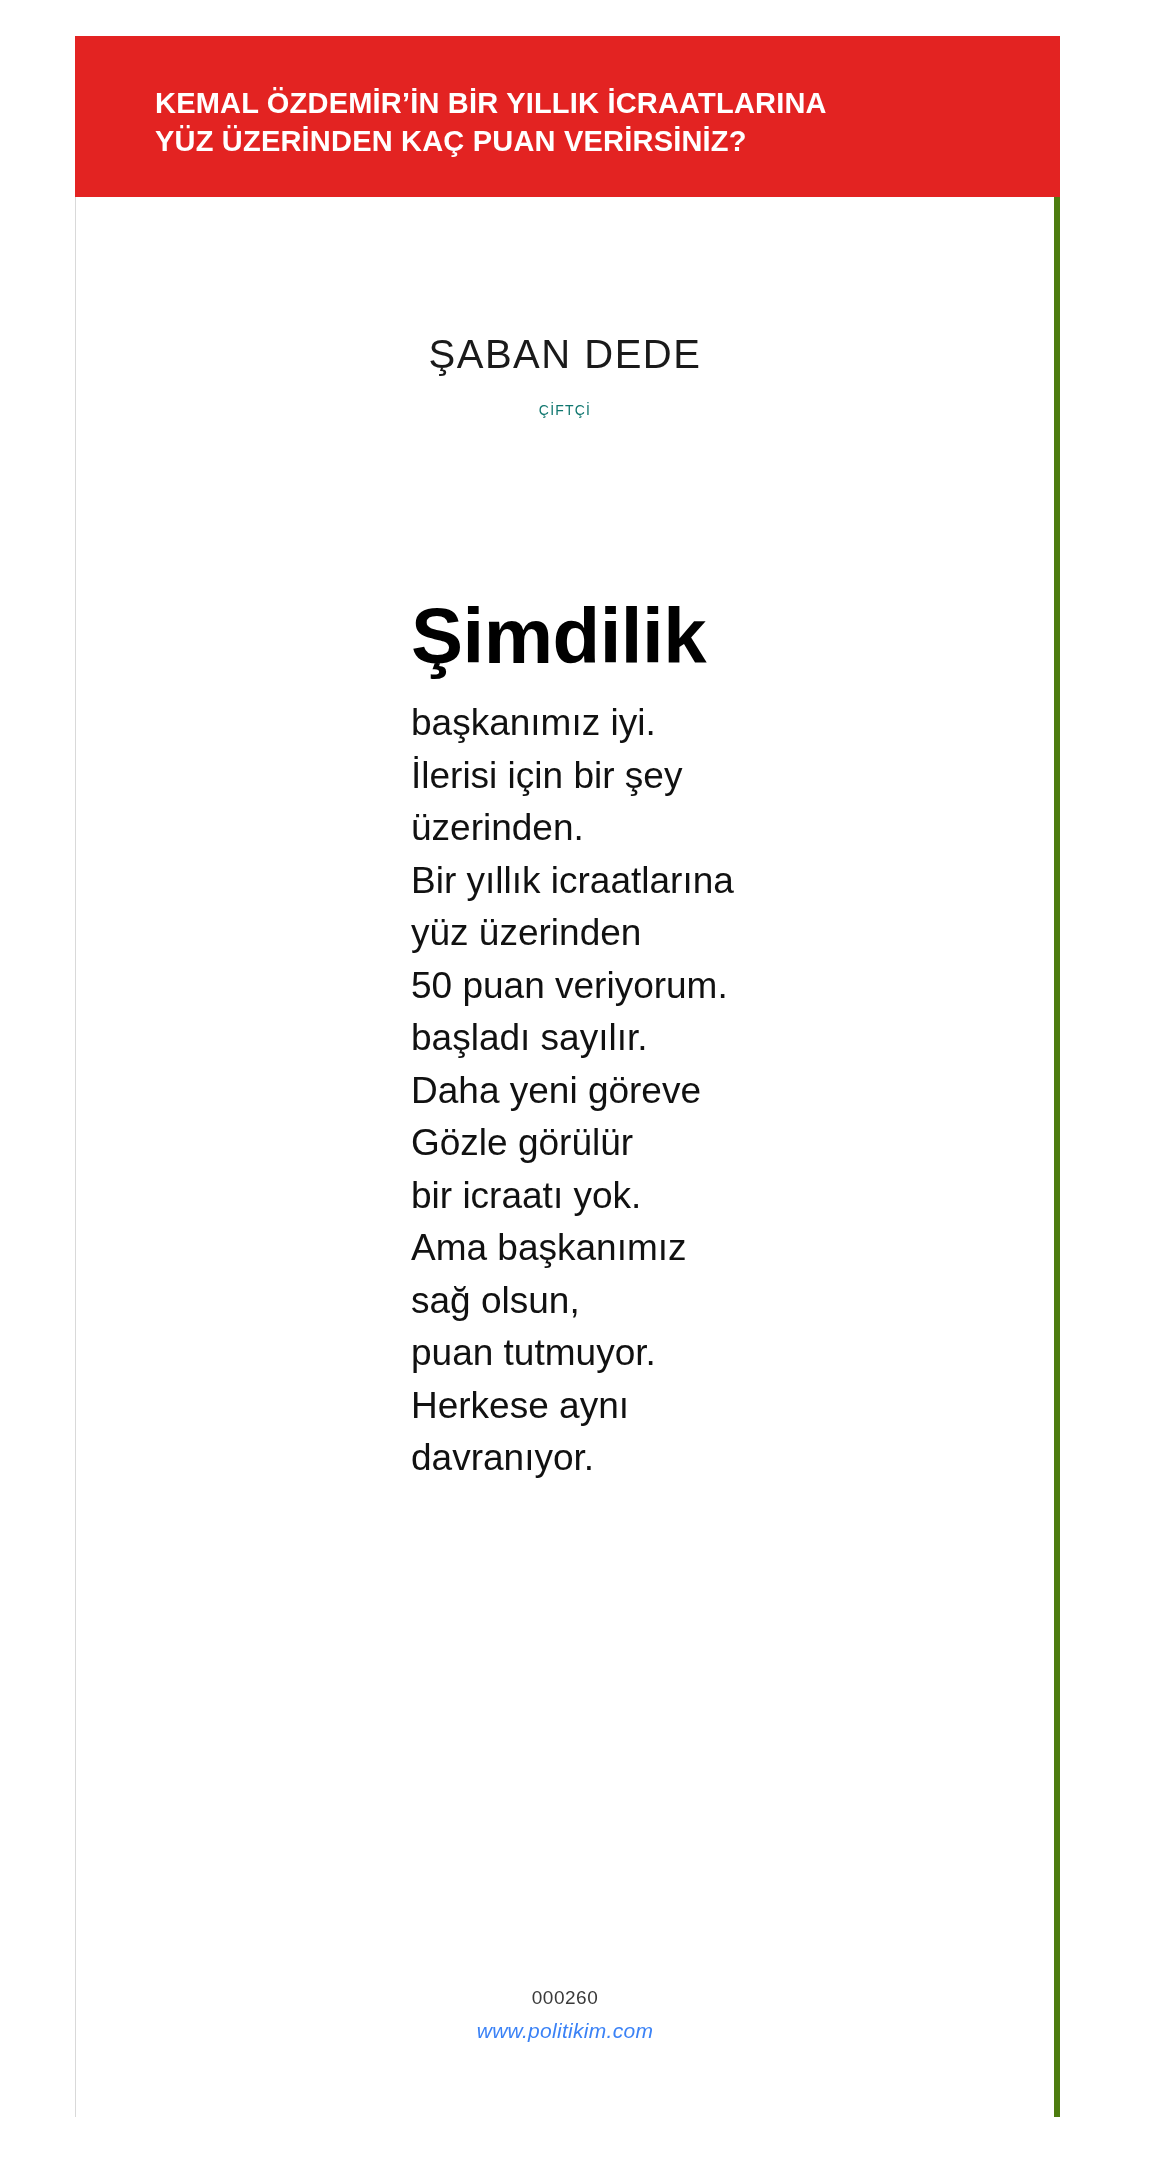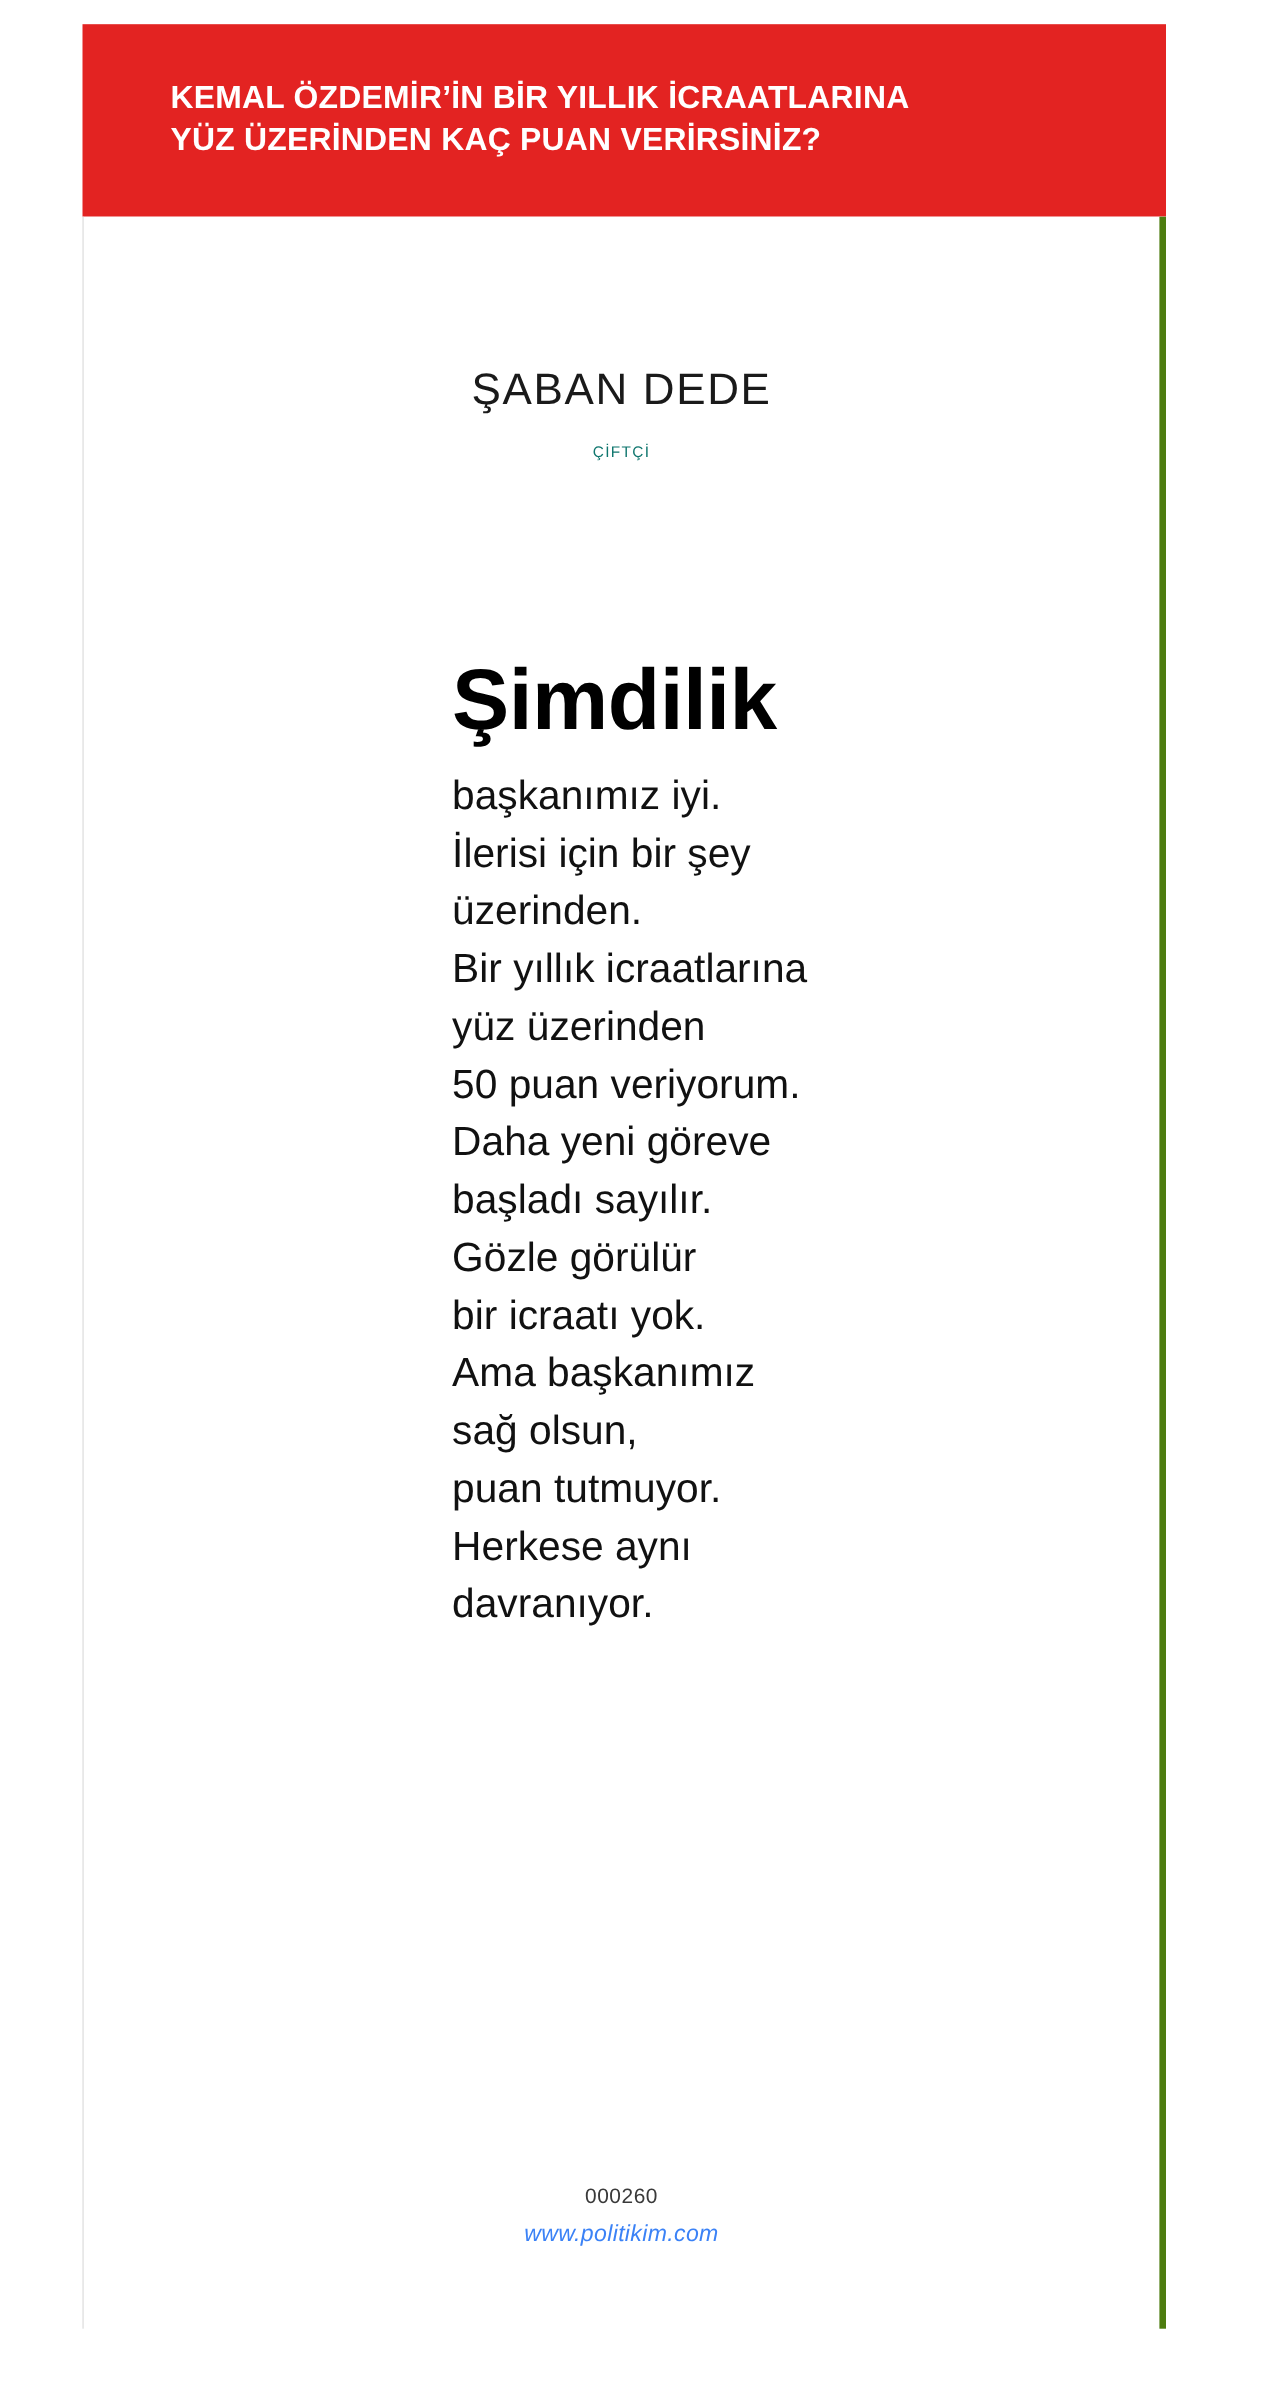--- a/index.html
+++ b/index.html
@@ -21,21 +21,21 @@
     top: 0;
     width: 1150px;
     height: 2184px;
     background: #ffffff;
   }
 
   
   .header-banner {
     position: absolute;
     left: 75px;
-    top: 22px;
+    top: 36px;
     width: 985px;
     height: 175px;
     background: #e32322;
     box-sizing: border-box;
     padding: 48px 55px 0 80px;
   }
   .header-banner .headline {
     color: #ffffff;
     font-size: 29px;
     font-weight: bold;
@@ -146,22 +146,22 @@
 
     <div class="quote-block">
       <p class="quote-lead">Şimdilik</p>
       <div class="quote-lines">
         <div>başkanımız iyi.</div>
         <div>İlerisi için bir şey</div>
         <div>üzerinden.</div>
         <div>Bir yıllık icraatlarına</div>
         <div>yüz üzerinden</div>
         <div>50 puan veriyorum.</div>
+        <div>başladı sayılır.</div>
         <div>Daha yeni göreve</div>
-        <div>başladı sayılır.</div>
         <div>Gözle görülür</div>
         <div>bir icraatı yok.</div>
         <div>Ama başkanımız</div>
         <div>sağ olsun,</div>
         <div>puan tutmuyor.</div>
         <div>Herkese aynı</div>
         <div>davranıyor.</div>
       </div>
     </div>
 

